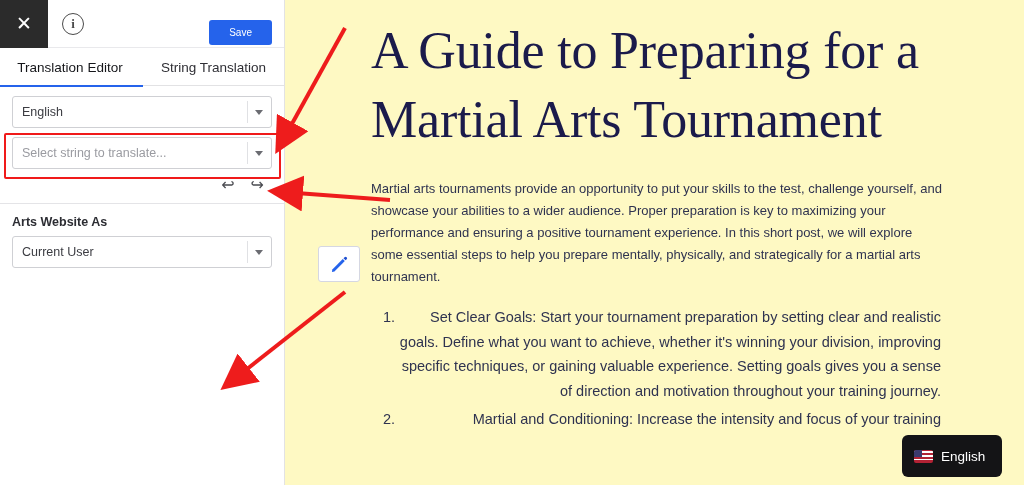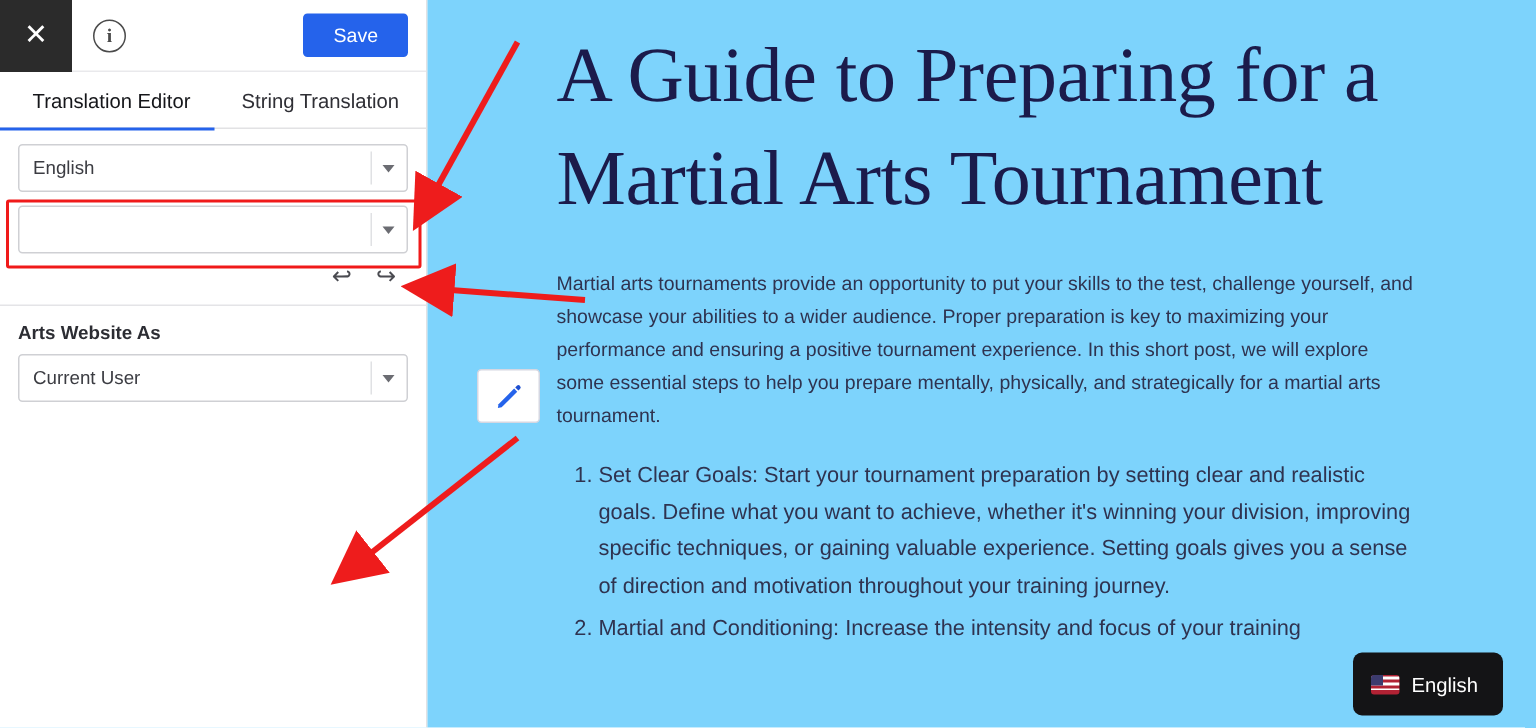--- a/index.html
+++ b/index.html
@@ -48,26 +48,26 @@
     border: 1.6px solid #4b4b4b;
     color: #4b4b4b;
     display: flex; align-items: center; justify-content: center;
     font-size: 13px;
     font-family: "Liberation Serif", serif;
     font-weight: bold;
     cursor: pointer;
   }
   .save-btn {
     position: absolute;
-    right: 12px; top: 9px;
+    right: 12px; top: 20px;
     background: #2563eb;
     color: #fff;
     border: none;
     border-radius: 3px;
-    font-size: 13px;
+    font-size: 10px;
     padding: 7px 20px;
     cursor: pointer;
     font-family: "Liberation Sans", sans-serif;
   }
 
   .tabs {
     display: flex;
     height: 38px;
     border-bottom: 1px solid #e2e2e4;
     background: #fff;
@@ -83,21 +83,21 @@
     height: 38px;
   }
   .tab.active { color: #15161a; }
   .tab.active::after {
     content: "";
     position: absolute;
     left: 0; right: 0; bottom: -1px;
     height: 2.5px;
     background: #2563eb;
   }
-  .tab-1 { width: 143px; justify-content: flex-end; padding-left: 13px; }
+  .tab-1 { width: 143px; justify-content: center; padding-left: 13px; }
   .tab-2 { padding-left: 18px; justify-content: flex-end; }
 
   .field-wrap { padding: 10px 12px 0 12px; }
   .select-box {
     height: 32px;
     border: 1px solid #cfd0d4;
     border-radius: 3px;
     background: #fff;
     display: flex;
     align-items: center;
@@ -150,21 +150,21 @@
   .section-title {
     padding: 11px 12px 7px 12px;
     font-size: 12.5px;
     font-weight: bold;
     color: #2c2d33;
   }
 
   
   .content {
     flex: 1;
-    background: #7dd3fc;
+    background: #fef9c3;
     position: relative;
     padding: 16px 78px 0 86px;
     overflow: hidden;
   }
   .post-title {
     font-family: "Liberation Serif", serif;
     font-size: 52px;
     line-height: 1.33;
     color: #1b1b4b;
     font-weight: normal;
@@ -178,21 +178,21 @@
     max-width: 585px;
   }
   .post-list {
     margin-top: 18px;
     padding-left: 28px;
     font-size: 14.5px;
     line-height: 1.68;
     color: #2f3350;
     max-width: 570px;
   }
-  .post-list li { margin-bottom: 4px; }
+  .post-list li { margin-bottom: 4px; text-align: right; }
 
   .edit-pencil {
     position: absolute;
     left: 33px; top: 246px;
     width: 42px; height: 36px;
     background: #fff;
     border: 1px solid #d5d7e2;
     border-radius: 3px;
     display: flex; align-items: center; justify-content: center;
     cursor: pointer;
@@ -261,20 +261,21 @@
     <div class="field-wrap">
       <div class="select-box">
         <span>English</span>
         <span class="divider-line"></span>
         <span class="caret"></span>
       </div>
     </div>
 
     <div class="field-wrap" style="padding-top:9px;">
       <div class="select-box placeholder">
+        <span>Select string to translate...</span>
         <span class="divider-line"></span>
         <span class="caret"></span>
       </div>
     </div>
 
     <div class="highlight-box"></div>
 
     <div class="undo-redo">
       <span class="ur-btn">↩</span>
       <span class="ur-btn">↪</span>

